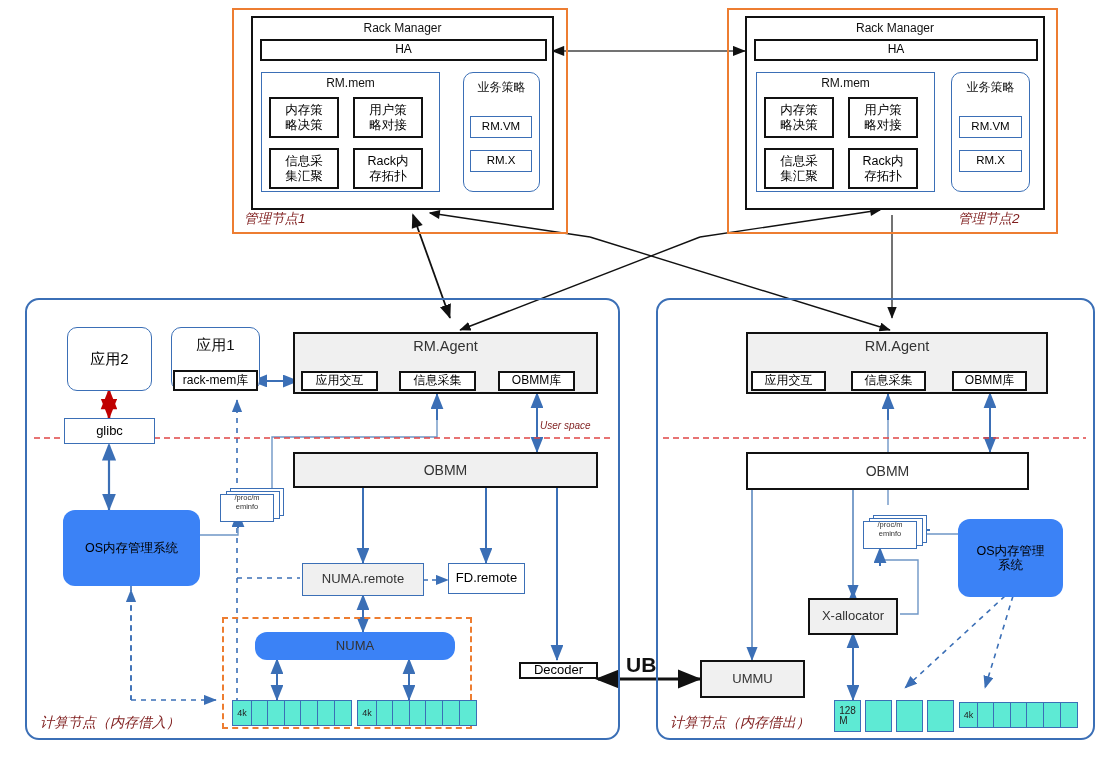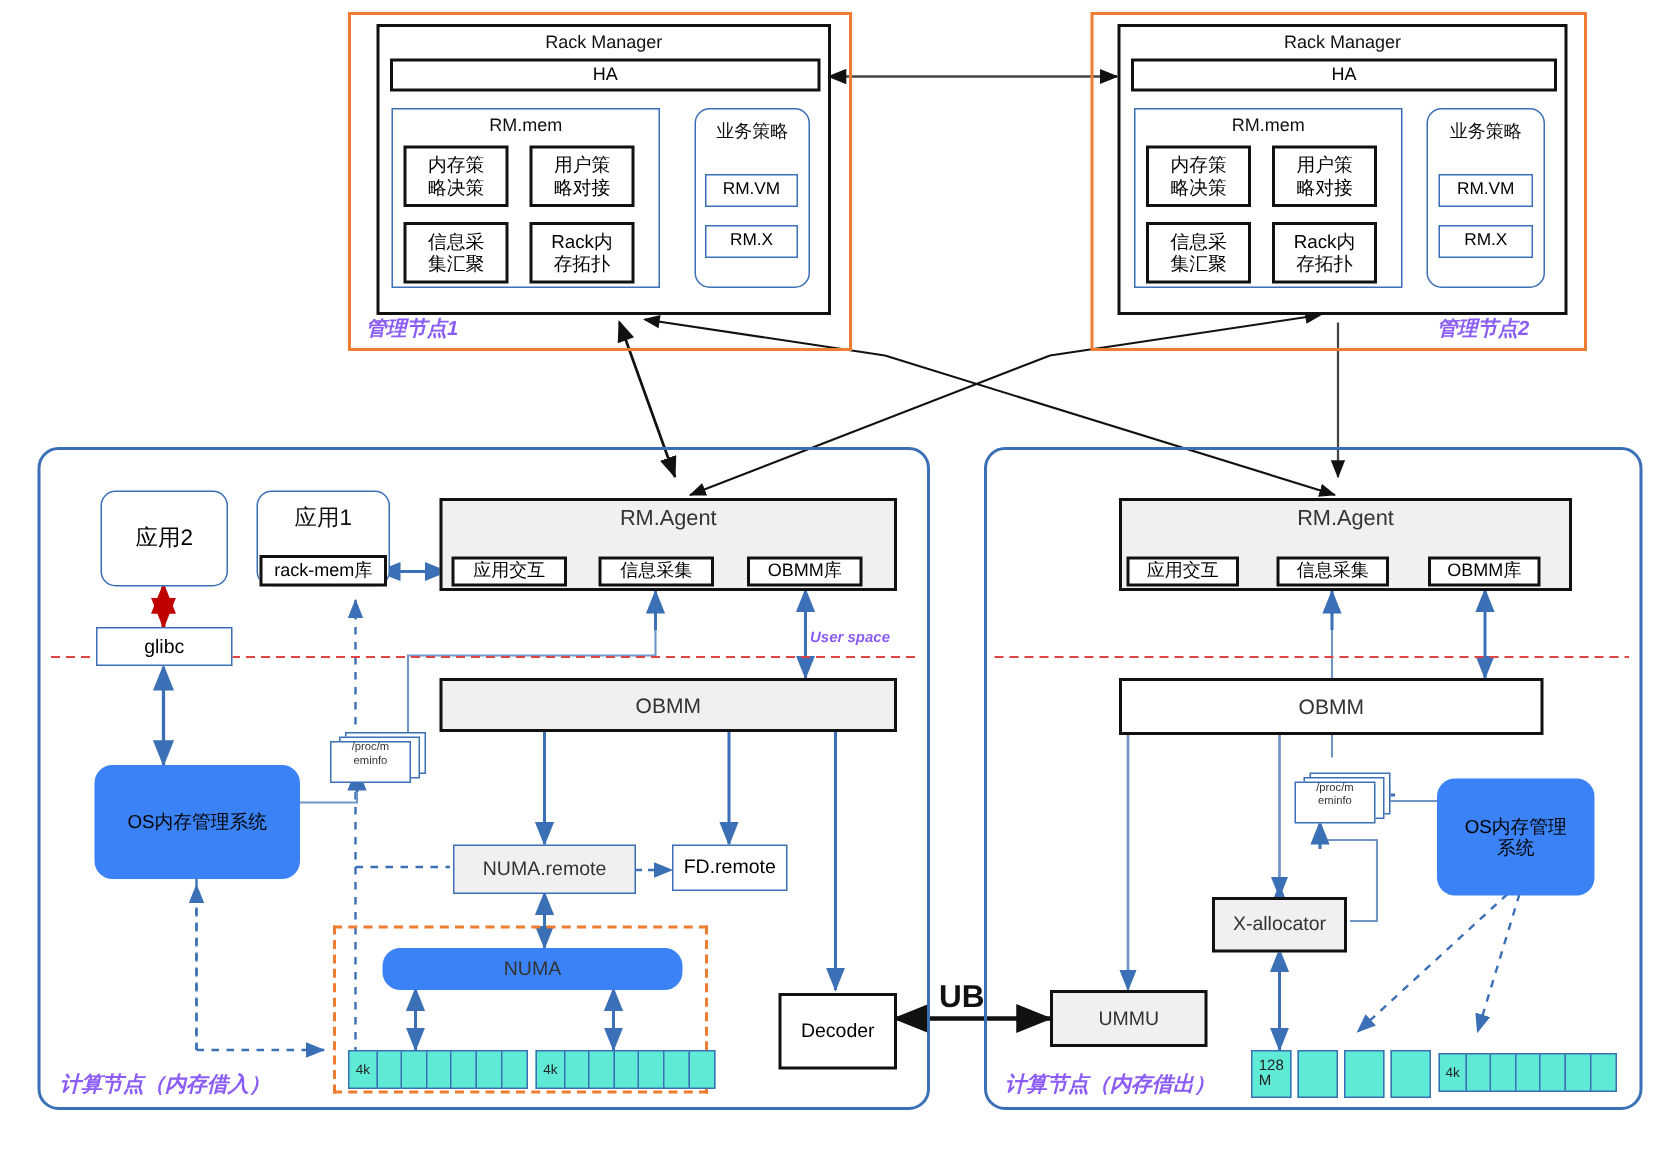--- a/index.html
+++ b/index.html
@@ -12,21 +12,21 @@
   .orange-node{border:2px solid #ED7D31;background:transparent;}
   .blue-node{border:2px solid #3B6FB6;border-radius:14px;background:transparent;}
   .black-box{border:2px solid #111;background:#fff;}
   .black-box-gray{border:2.5px solid #111;background:#f0f0f0;}
   .blue-box{border:1.6px solid #3B6FB6;background:#fff;}
   .blue-box-gray{border:1.6px solid #3B6FB6;background:#f0f0f0;}
   .blue-round{border:1.6px solid #3B6FB6;background:#fff;border-radius:10px;}
   .gray-round{background:#3b82f6;border-radius:12px;border:none;}
   .orange-dash{border:2.5px dashed #ED7D31;background:transparent;}
 
-  .node-label{position:absolute;font-style:italic;color:#8b5cf6;white-space:nowrap;font-weight:bold;}
+  .node-label{position:absolute;font-style:italic;color:#7f1d1d;white-space:nowrap;}
   .free-label{position:absolute;color:#111;white-space:nowrap;}
 
   .cellrow{position:absolute;display:flex;}
   .cellrow .cell{box-sizing:border-box;border:1.4px solid #3B6FB6;background:#5eead4;margin-left:-1.4px;display:flex;align-items:center;justify-content:center;font-size:9px;color:#222;line-height:1.0;}
   .cellrow .cell:first-child{margin-left:0;}
 
   .doc{position:absolute;}
   .doc .sheet{position:absolute;box-sizing:border-box;border:1.5px solid #3B6FB6;background:#fff;}
   .doc .txt{position:absolute;left:0;top:6px;width:100%;text-align:center;font-size:7.5px;color:#333;line-height:1.15;}
 </style>
@@ -238,21 +238,21 @@
   <div class="cellrow" style="left:357px;top:700px;">
     <div class="cell" style="width:20px;height:26px;">4k</div>
     <div class="cell" style="width:18px;height:26px;"></div>
       <div class="cell" style="width:18px;height:26px;"></div>
     <div class="cell" style="width:18px;height:26px;"></div>
       <div class="cell" style="width:18px;height:26px;"></div>
     <div class="cell" style="width:18px;height:26px;"></div>
       <div class="cell" style="width:18px;height:26px;"></div>
   </div>
 
-  <div class="box black-box" style="left:519px;top:662px;width:79px;height:51px;font-size:13px;">Decoder</div>
+  <div class="box black-box" style="left:519px;top:662px;width:79px;height:17px;font-size:13px;">Decoder</div>
 
   <div class="free-label" style="left:626px;top:653px;font-size:21px;font-weight:bold;">UB</div>
 
   <div class="box blue-node" style="left:656px;top:298px;width:439px;height:442px;"></div>
   <div class="node-label" style="left:670px;top:714px;font-size:14px;">计算节点（内存借出）</div>
 
   <div class="box black-box-gray" style="left:746px;top:332px;width:302px;height:62px;"></div>
   <div class="free-label" style="left:746px;top:338px;width:302px;text-align:center;font-size:14.5px;color:#333;">RM.Agent</div>
   <div class="box black-box" style="left:751px;top:371px;width:75px;height:20px;font-size:12px;">应用交互</div>
   <div class="box black-box" style="left:851px;top:371px;width:75px;height:20px;font-size:12px;">信息采集</div>

